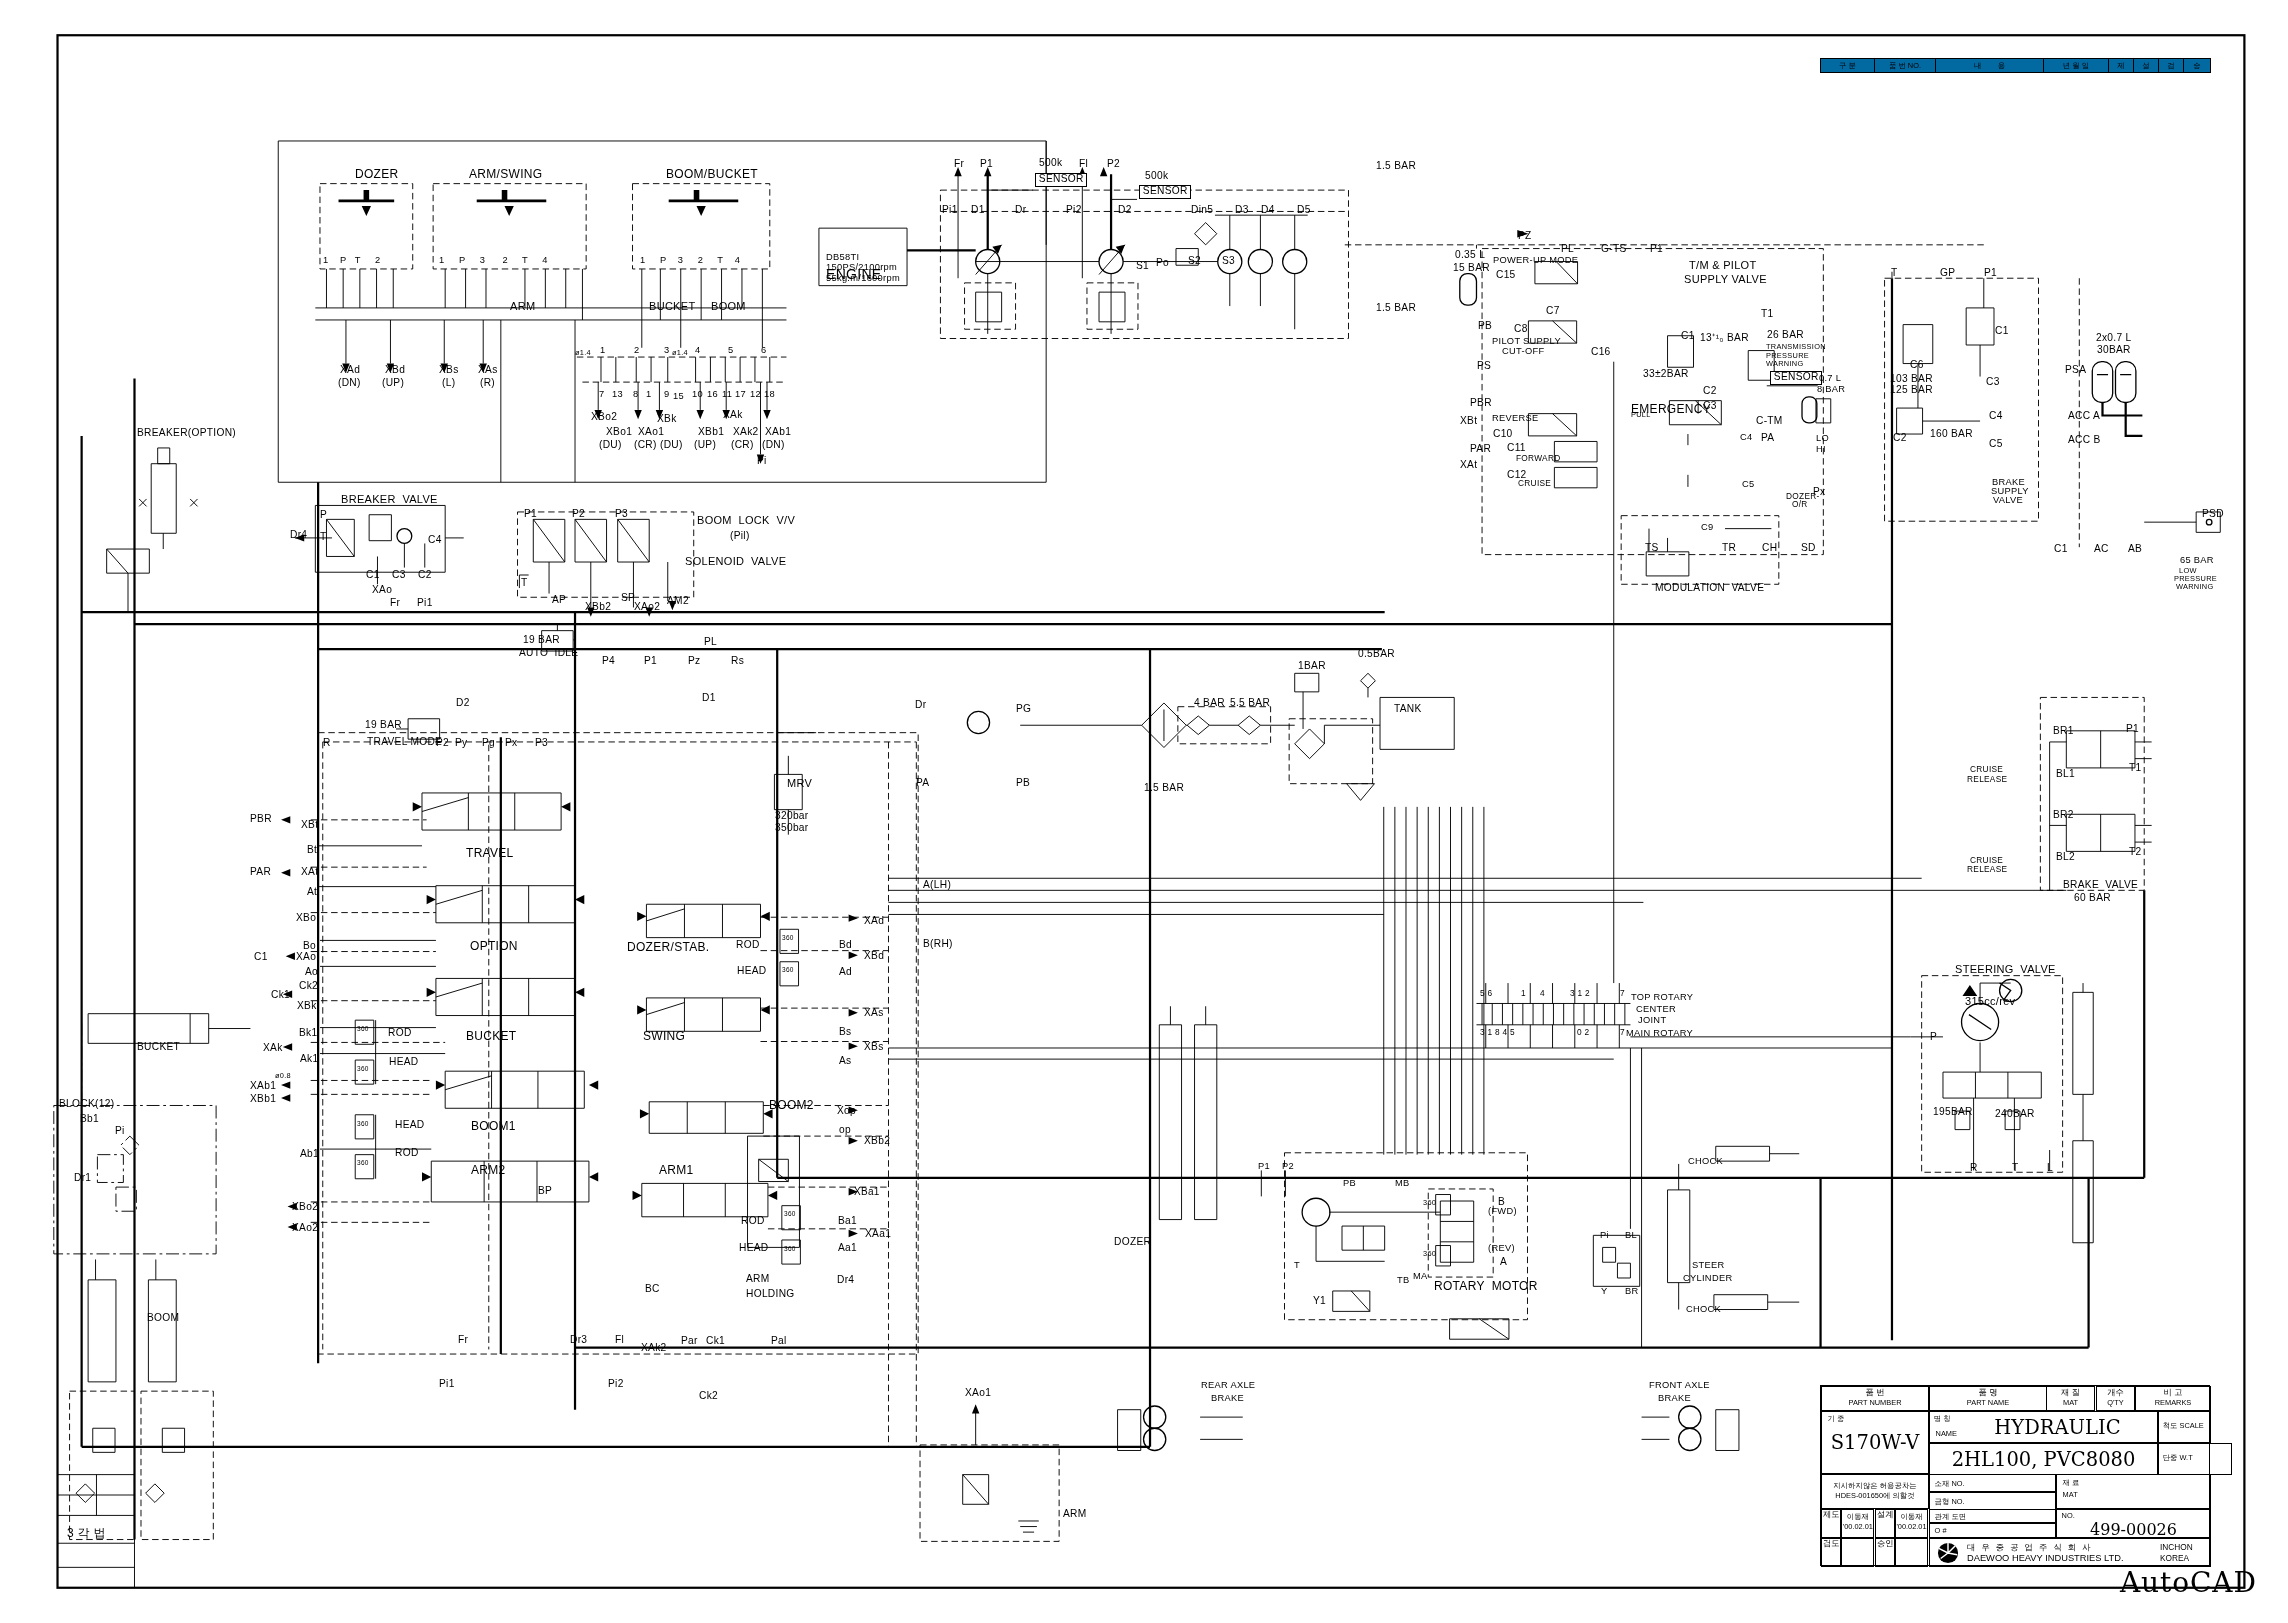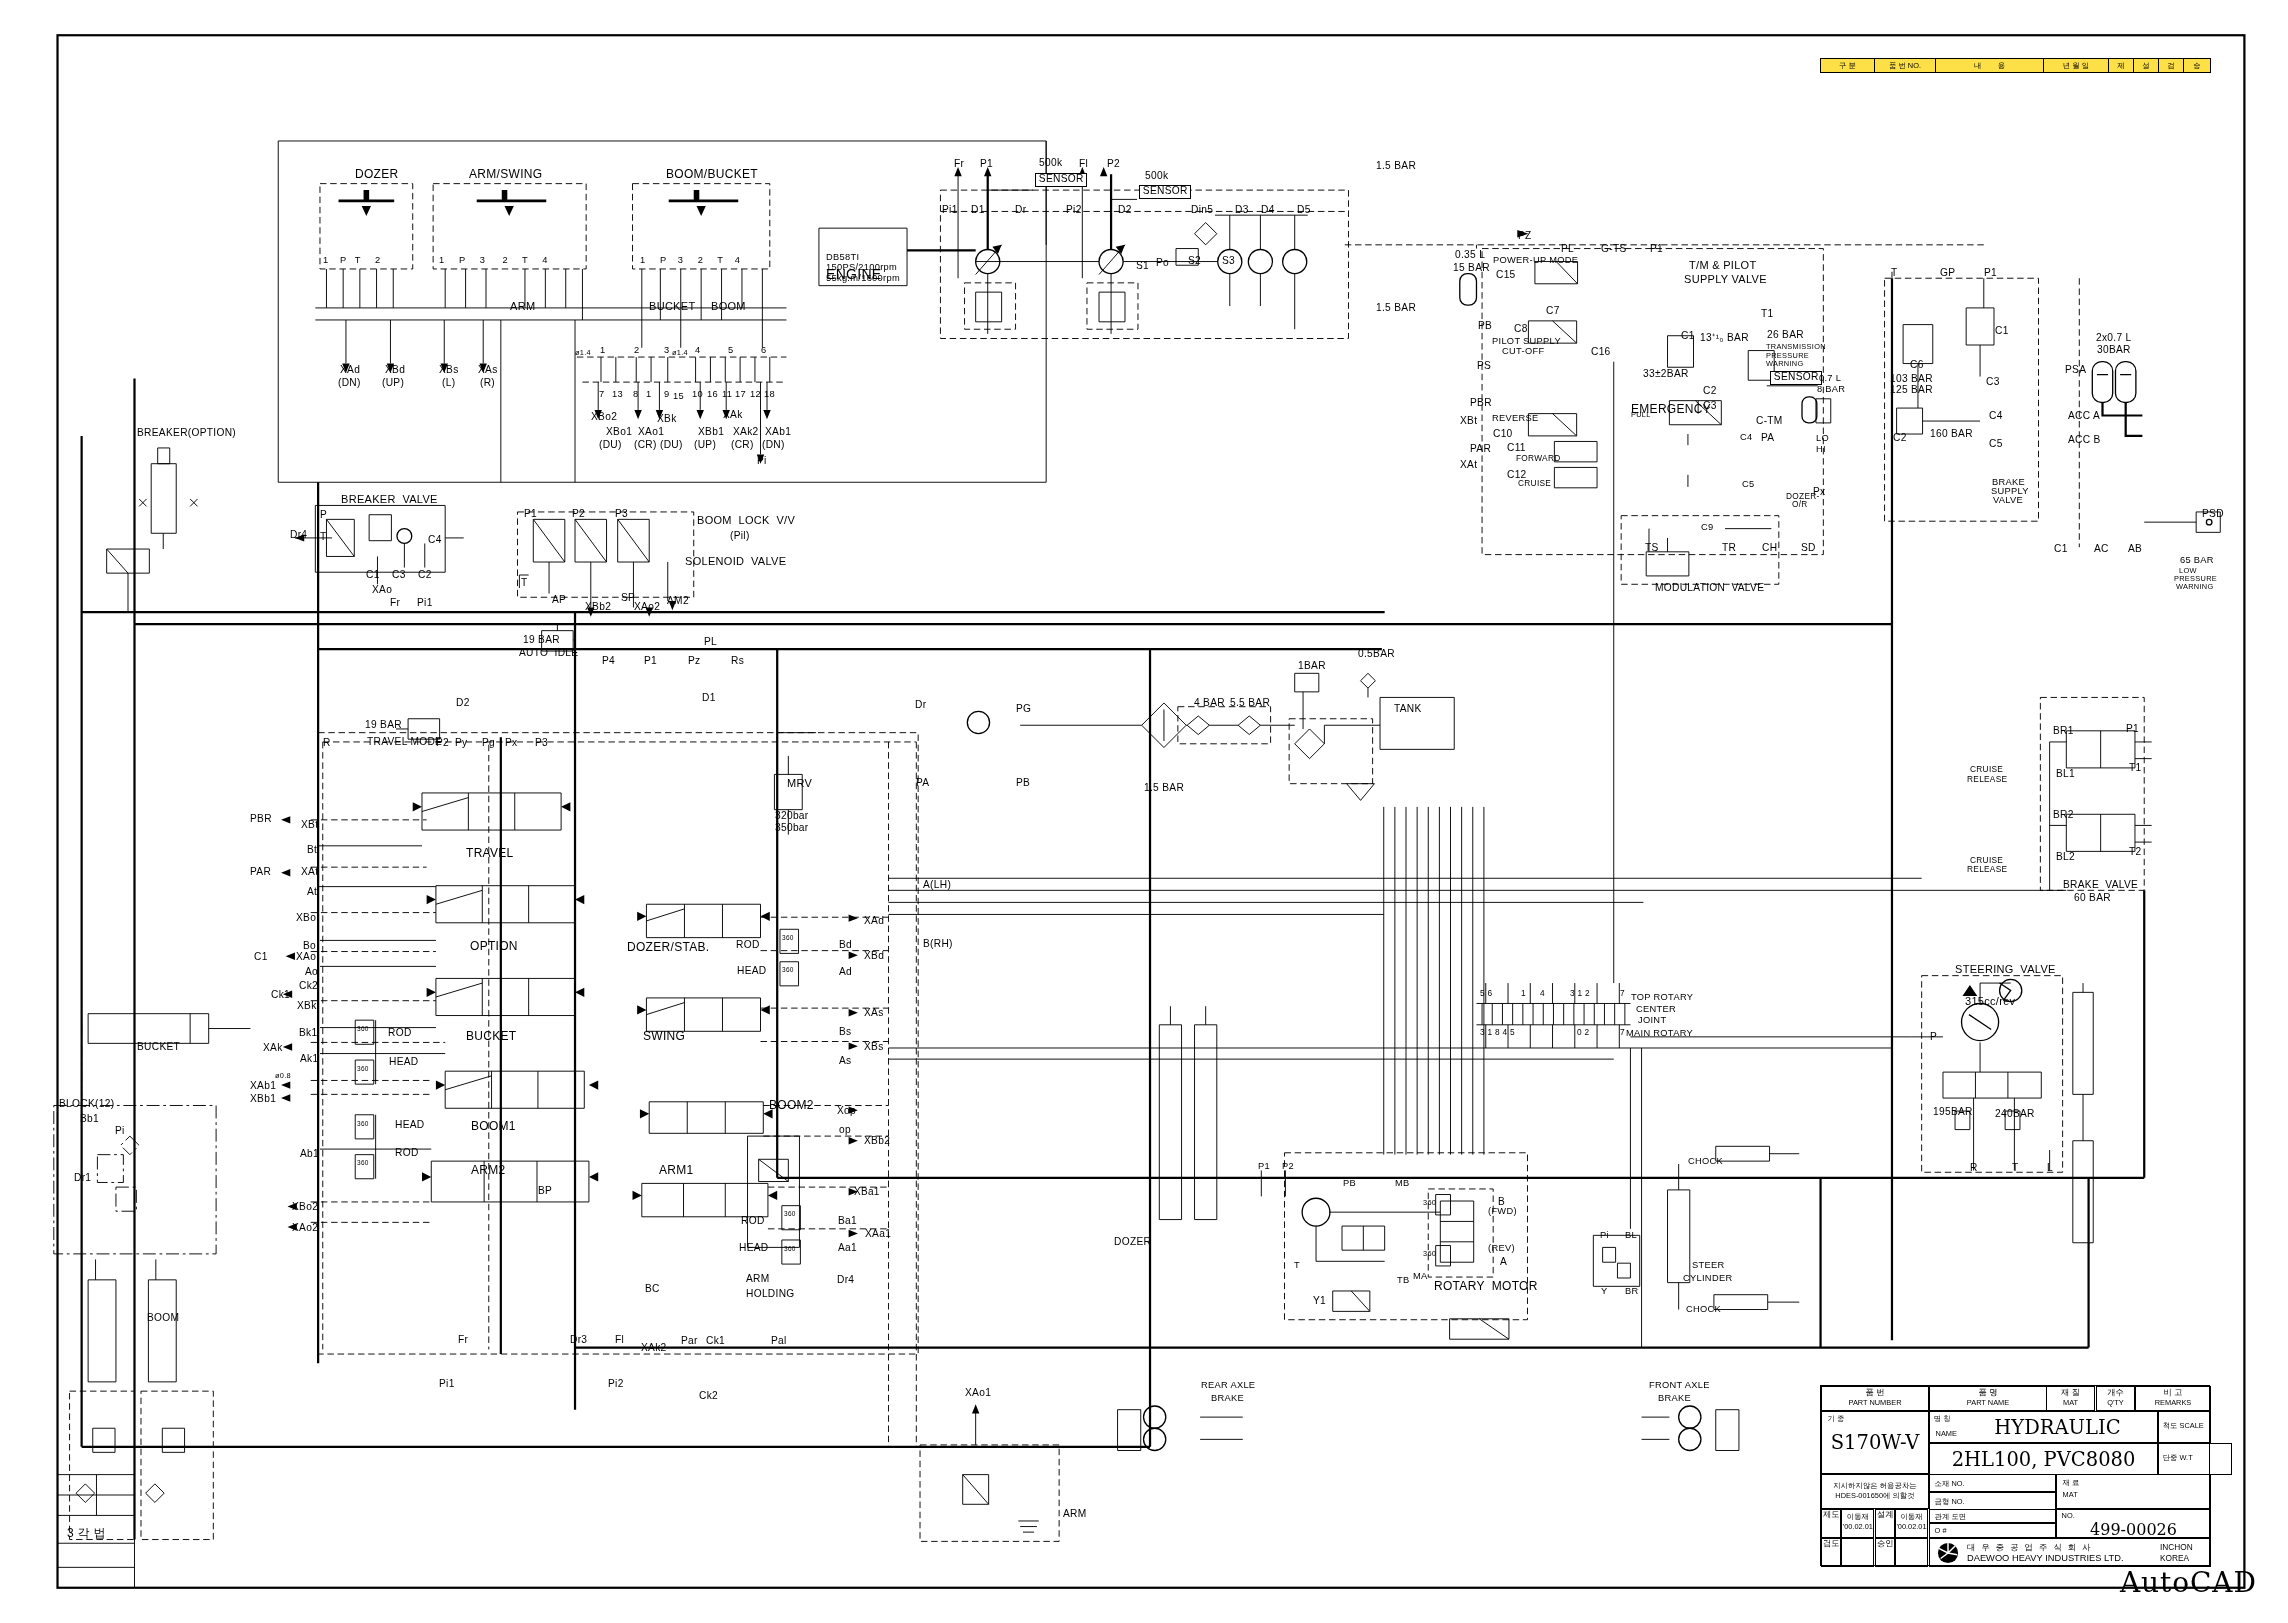--- a/index.html
+++ b/index.html
@@ -14,21 +14,21 @@
               border:1.5px solid #000;box-sizing:border-box;background:#fff;}
   .tb-cell{position:absolute;box-sizing:border-box;border:0.7px solid #000;overflow:hidden;}
   .tb-ko{font-size:8.3px;text-align:center;display:block;}
   .tb-en{font-size:7.4px;text-align:center;display:block;}
   .tb-big{font-family:"DejaVu Serif",serif;font-size:19.5px;text-align:center;display:block;}
   .tb-mid{font-family:"DejaVu Serif",serif;font-size:16px;text-align:center;display:block;}
   .tb-small{font-size:7.4px;display:block;}
   .vstack{word-break:break-all;line-height:1.15;font-size:8.3px;text-align:center;}
   
   #revstrip{position:absolute;left:1820px;top:58px;width:391px;height:15px;display:flex;
-            border:1.1px solid #000;box-sizing:border-box;background:#fde047;}
+            border:1.1px solid #000;box-sizing:border-box;background:#0369a1;}
   #revstrip .rcell{border-right:0.7px solid #000;font-size:7.4px;display:flex;align-items:center;
             justify-content:center;box-sizing:border-box;white-space:pre;}
   #revstrip .rcell:last-child{border-right:none;}
   #autocad{position:absolute;left:2120px;top:1566px;font-family:"DejaVu Serif",serif;
            font-size:28px;letter-spacing:0.9px;}
 </style>
 </head>
 <body>
 
 <div id="canvas">

